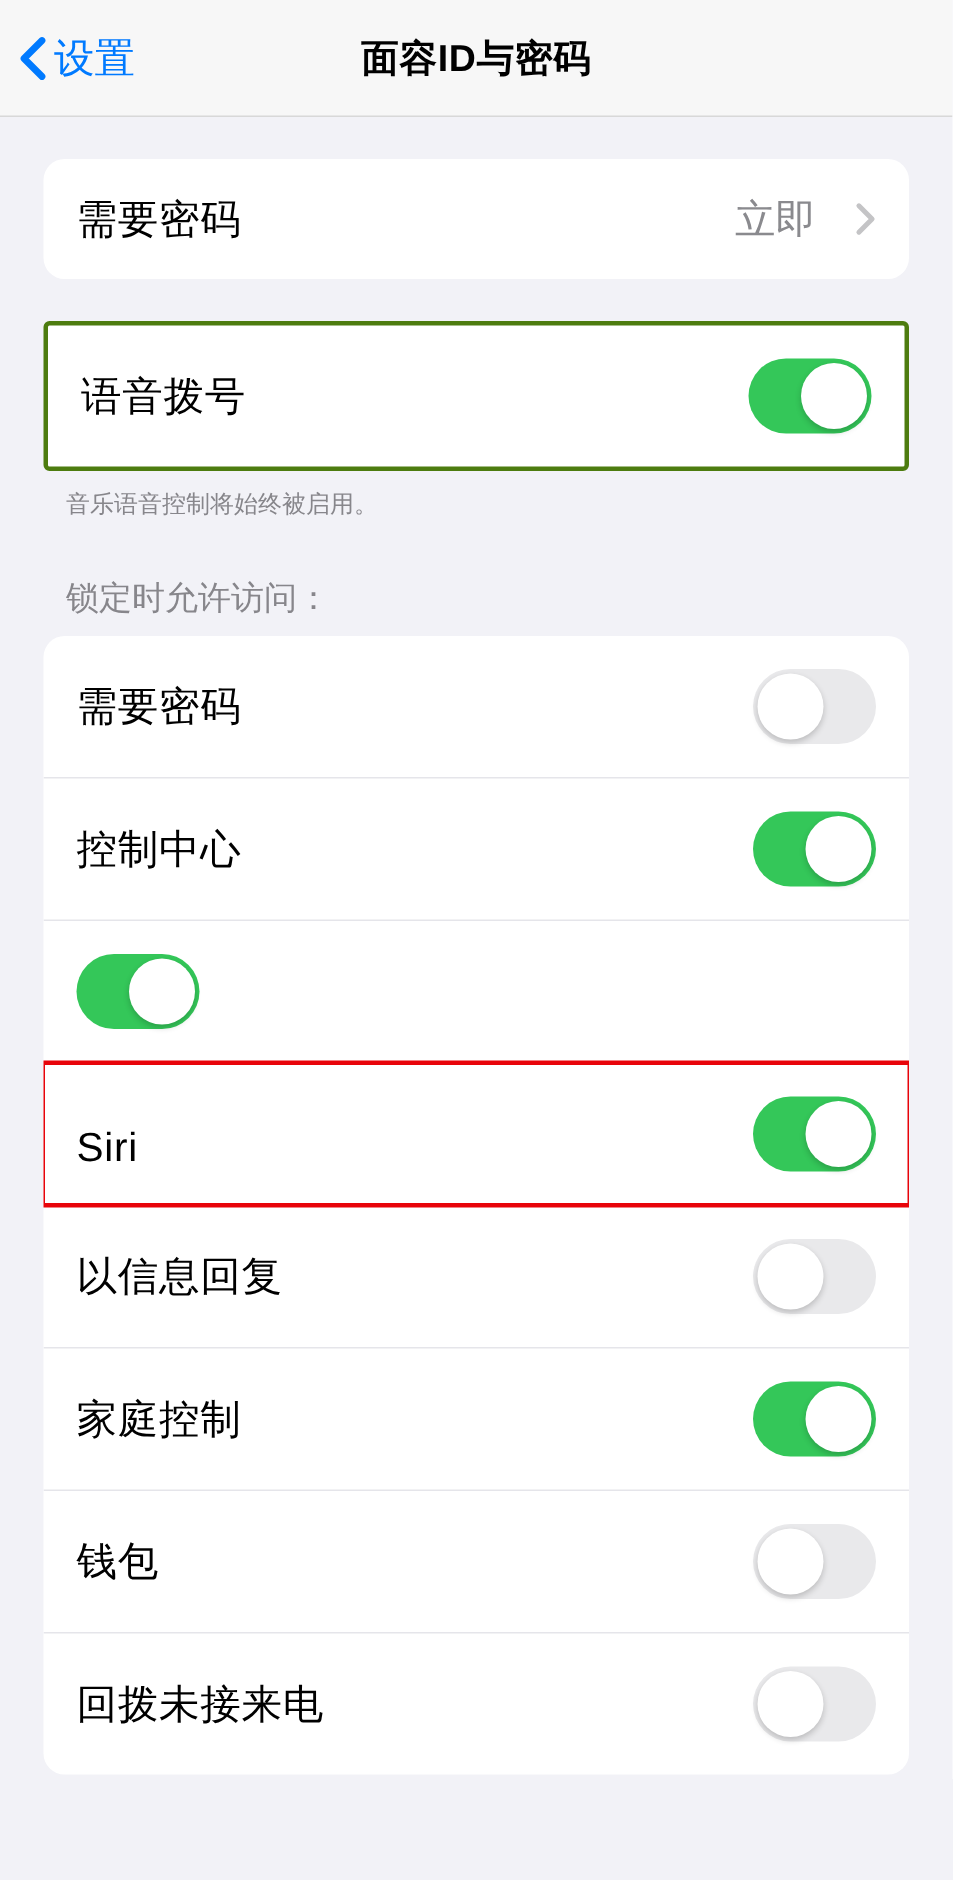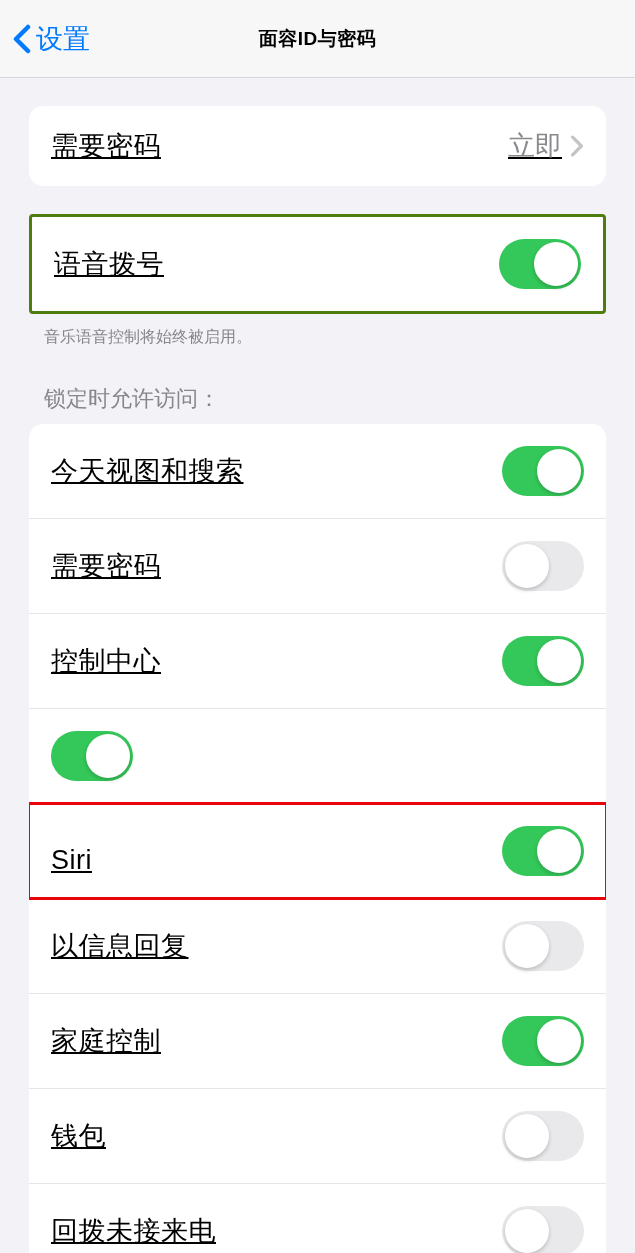--- a/index.html
+++ b/index.html
@@ -33,21 +33,21 @@
     }
     .back-chevron {
       width: 20px;
       height: 30px;
       margin-right: 4px;
     }
     .nav-title {
       position: absolute;
       left: 50%;
       transform: translateX(-50%);
-      font-size: 19px;
+      font-size: 25px;
       font-weight: 600;
       color: #000;
       letter-spacing: 0.5px;
     }
     .content {
       padding: 0 0 0 0;
     }
     .group {
       margin: 28px 29px 0 29px;
       background: #fff;
@@ -57,21 +57,20 @@
     .group.highlighted {
       border: 3px solid #4d7c0f;
       border-radius: 4px;
     }
     .row {
       display: flex;
       align-items: center;
       justify-content: space-between;
       padding: 22px 22px 22px 22px;
       min-height: 76px;
-      text-decoration: underline;
     }
     .row + .row {
       border-top: 1px solid #e5e5ea;
     }
     .row.highlighted-row {
       position: relative;
       align-items: flex-end;
     }
     .row.highlighted-row::after {
       content: "";
@@ -84,21 +83,21 @@
       pointer-events: none;
     }
     .row-label {
       font-size: 27px;
       color: #000;
       letter-spacing: 0.5px;
     }
     .row-right {
       display: flex;
       align-items: center;
-      gap: 8px;
+      gap: 26px;
     }
     .row-value {
       font-size: 27px;
       color: #8a8a8e;
     }
     .chevron-right {
       width: 14px;
       height: 22px;
       flex-shrink: 0;
     }
@@ -179,26 +178,20 @@
       <div id="voice-dial-toggle" class="toggle on">
         <div class="toggle-knob"></div>
       </div>
     </div>
   </div>
   <div class="footer-text">音乐语音控制将始终被启用。</div>
 
   <div class="header-text">锁定时允许访问：</div>
 
   <div class="group second" id="lock-access-group">
-  <div class="row">
-        <span class="row-label">今天视图和搜索</span>
-        <div class="toggle on">
-          <div class="toggle-knob"></div>
-        </div>
-      </div>
       <div class="row">
         <span class="row-label">需要密码</span>
         <div class="toggle off">
           <div class="toggle-knob"></div>
         </div>
       </div>
       <div class="row">
         <span class="row-label">控制中心</span>
         <div class="toggle on">
           <div class="toggle-knob"></div>

